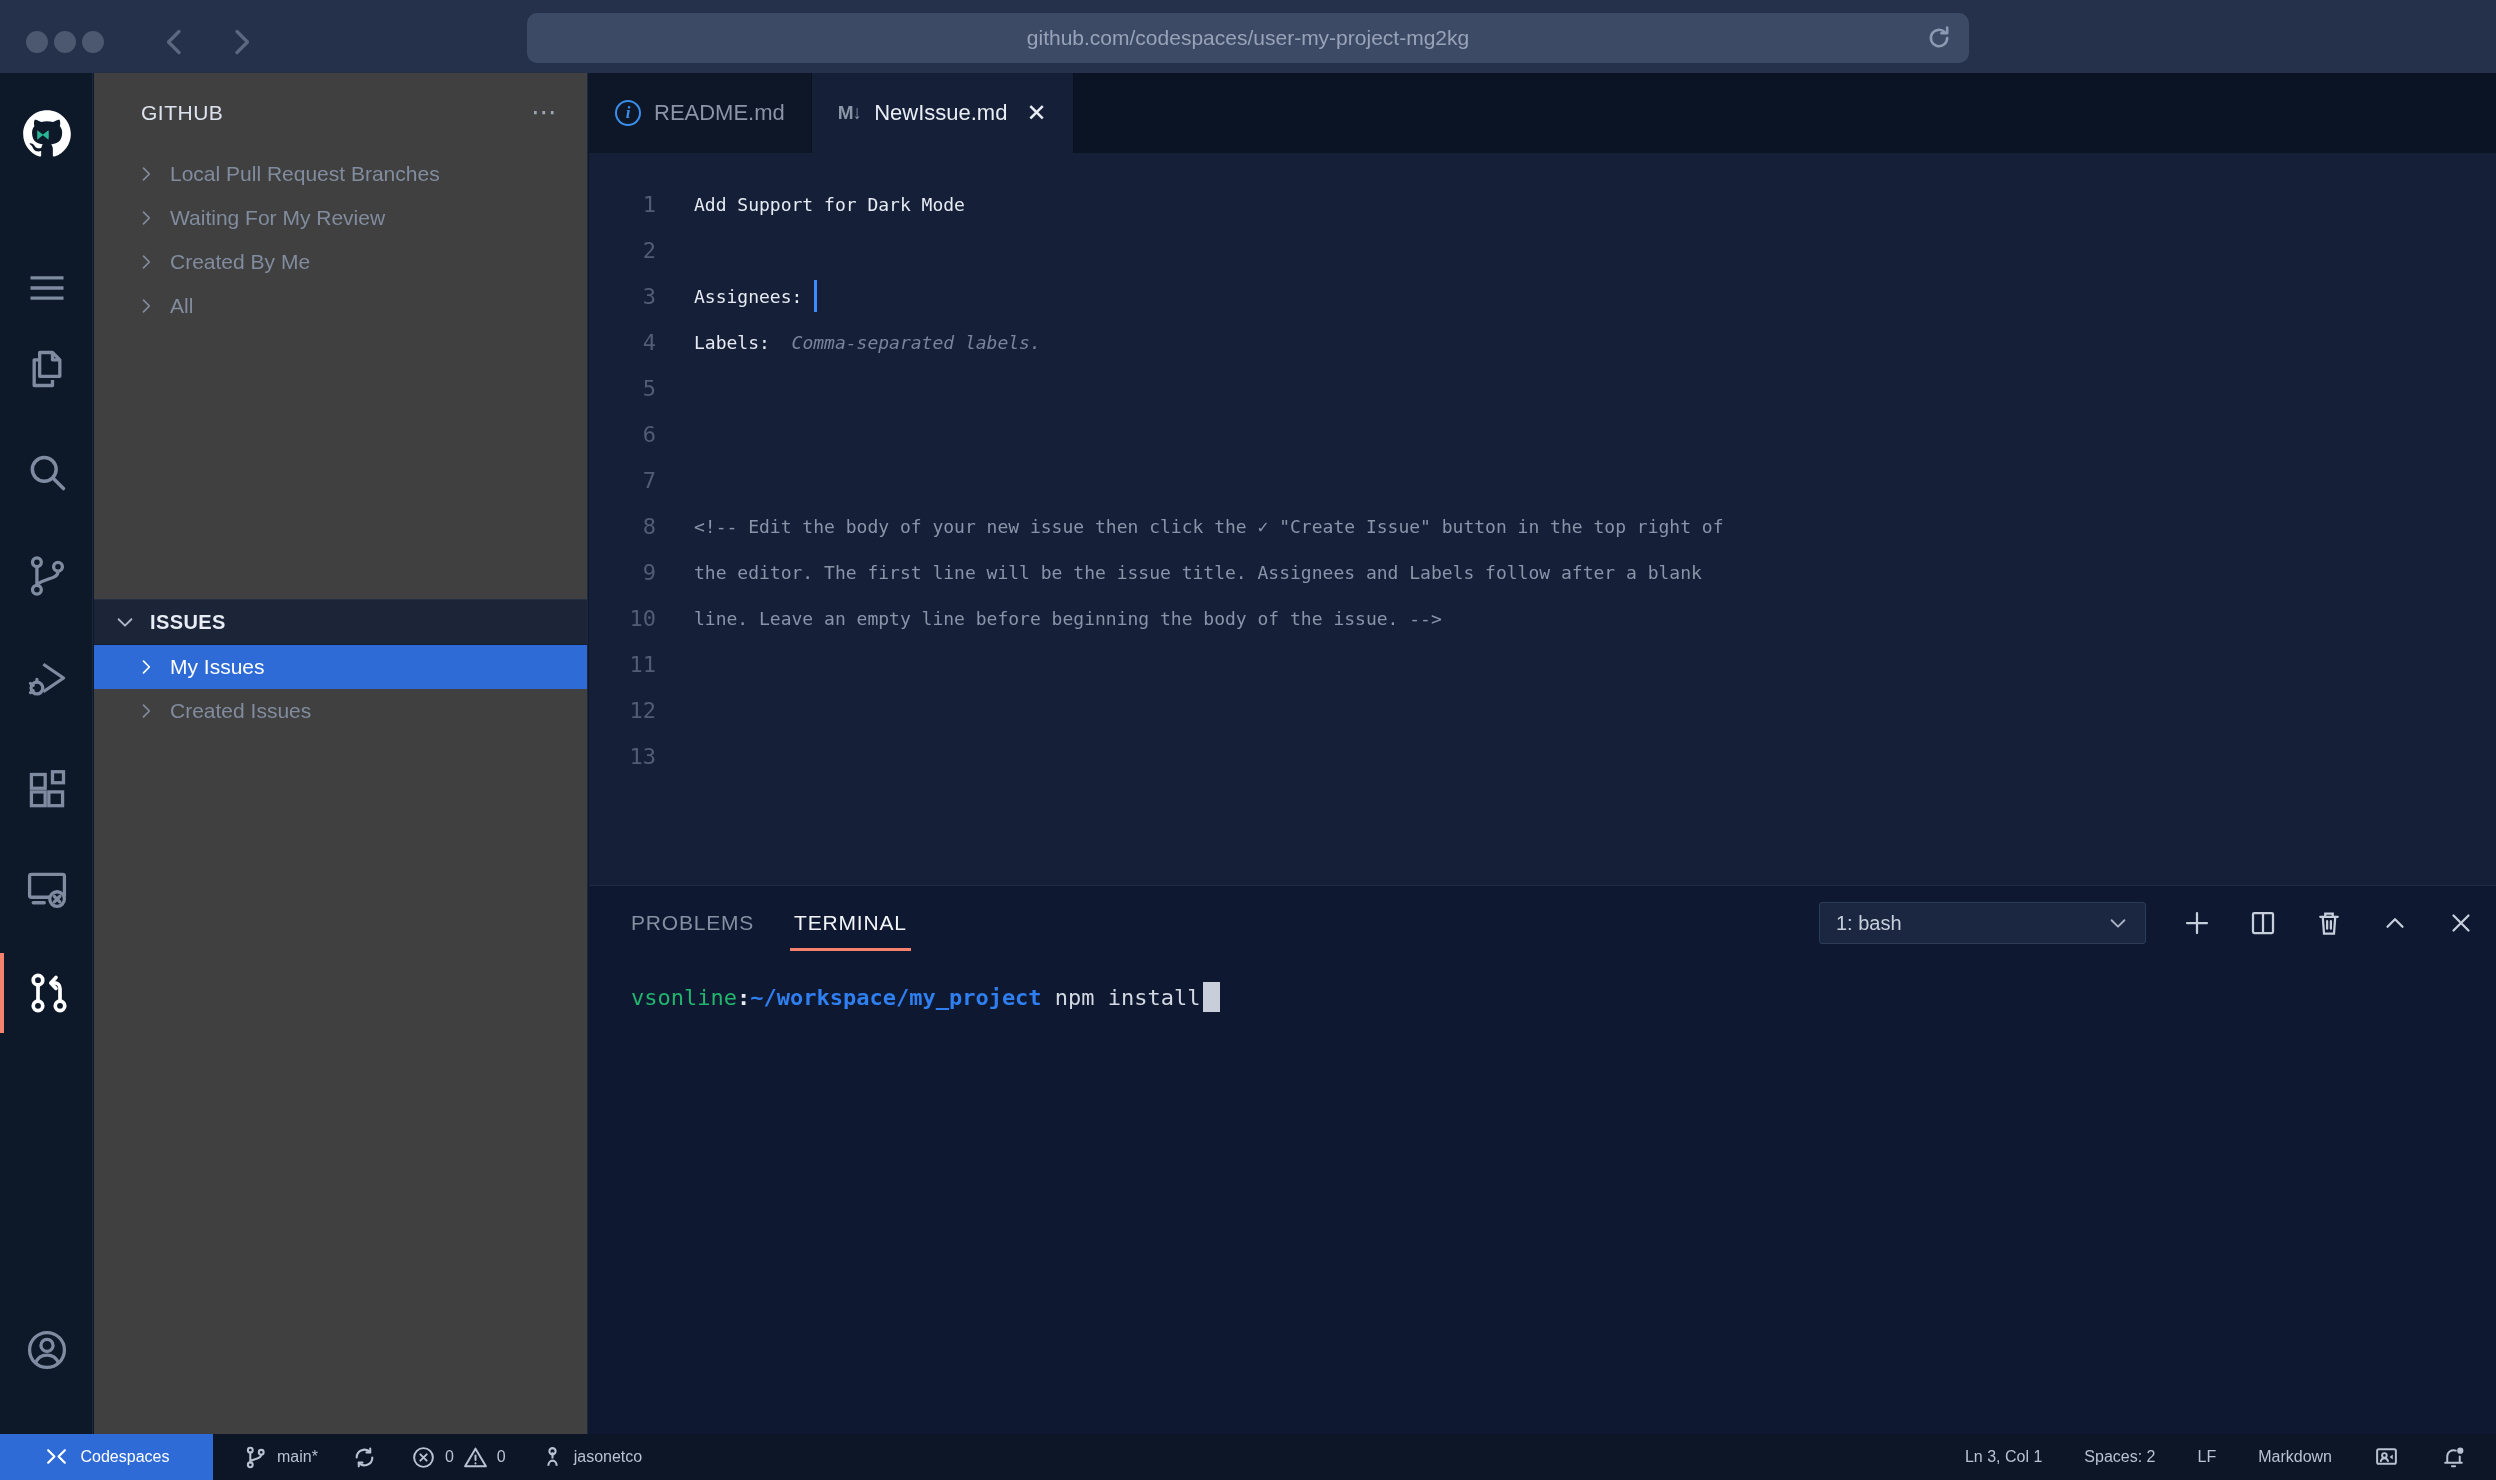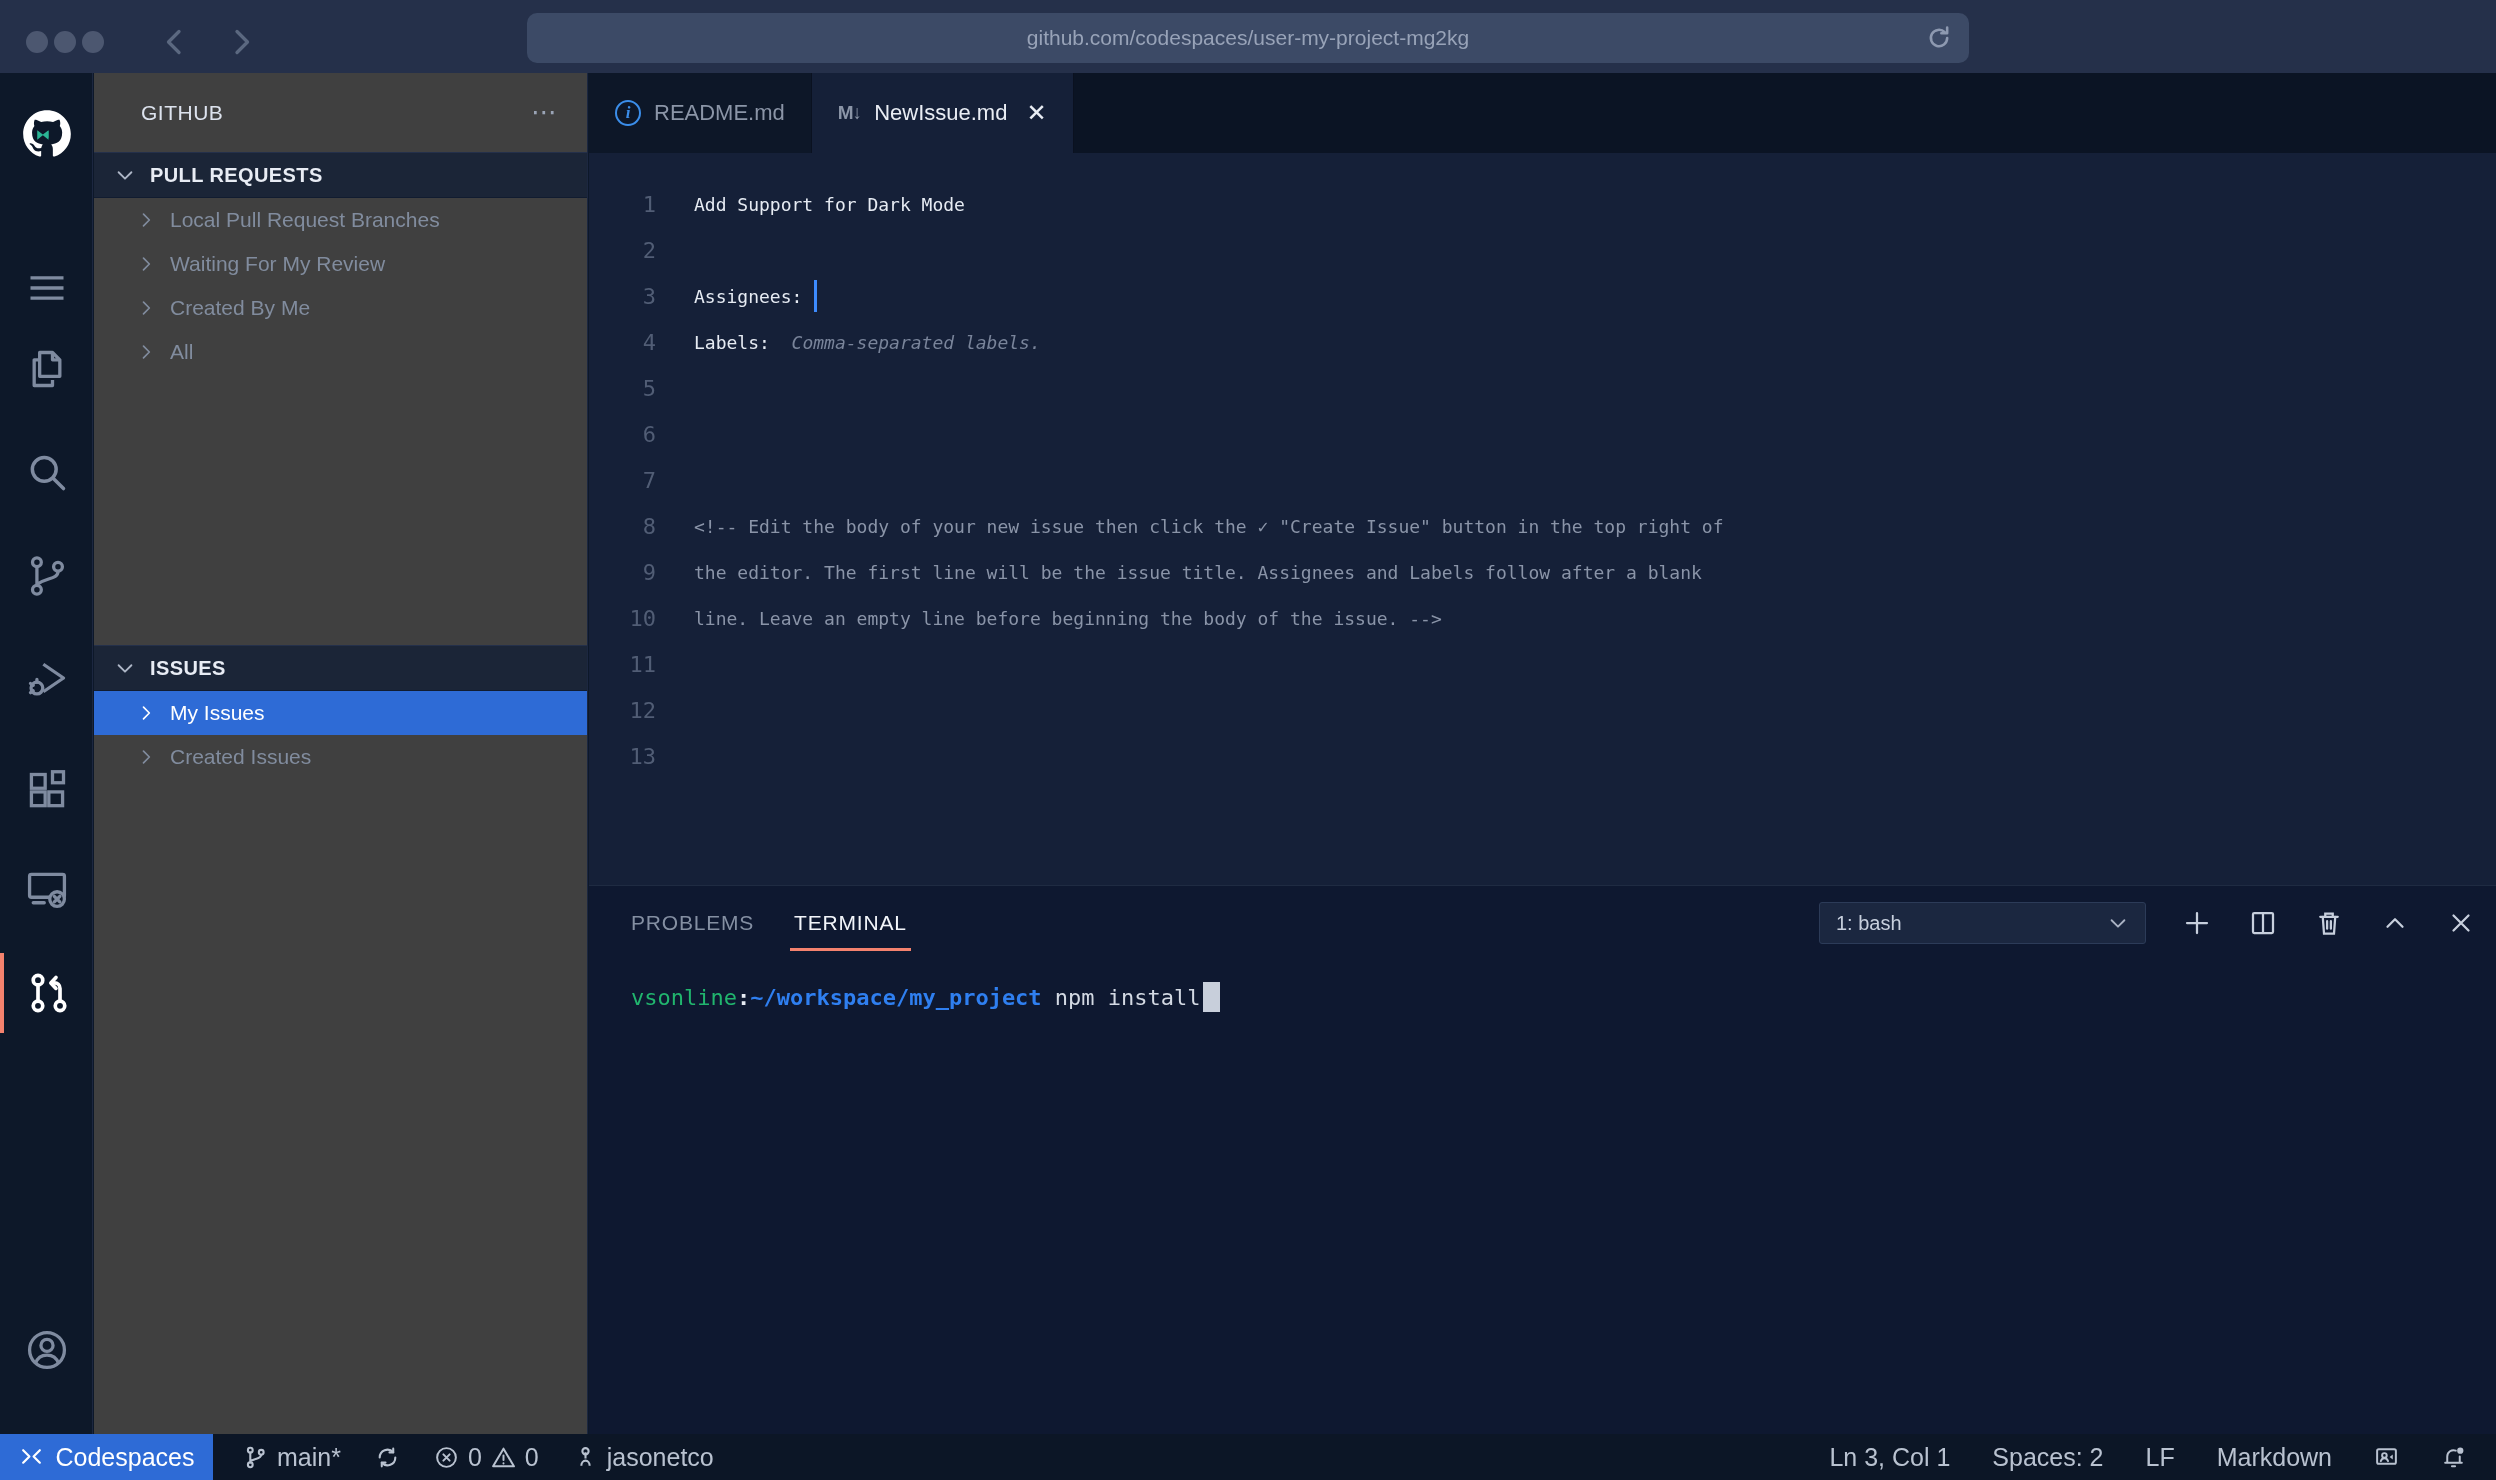--- a/index.html
+++ b/index.html
@@ -80,21 +80,21 @@
   .t-cmd { color:#d3d9e3; }
   .term-cursor { display:inline-block; width:17px; height:30px; background:#c8cfdb; margin-left:2px; }
   #panel-controls { position:absolute; right:20px; top:16px; display:flex; align-items:center; gap:36px; }
   #shell-select { width:327px; height:42px; background:#1b2740; border:1px solid #2c3b58; border-radius:3px;
     display:flex; align-items:center; padding:0 16px; color:#c7cfdd; font-size:20px; }
   #shell-select svg { margin-left:auto; width:22px; height:22px; color:#aab3c4; }
   .panel-icon { width:30px; height:30px; color:#c7cfdd; }
 
   
   #statusbar { position:absolute; left:0; bottom:0; width:2496px; height:46px; background:#0c1626;
-    display:flex; align-items:center; color:#b9c2d0; font-size:25px; }
+    display:flex; align-items:center; color:#b9c2d0; font-size:16px; }
   #sb-codespaces { height:46px; width:213px; background:#2e6bd6; color:#ffffff; display:flex;
     align-items:center; justify-content:center; gap:12px; flex:none; }
   .sb-item { display:flex; align-items:center; gap:9px; }
   .sb-icon { width:25px; height:25px; }
   #sb-left { display:flex; align-items:center; gap:34px; margin-left:30px; }
   #sb-right { margin-left:auto; display:flex; align-items:center; gap:42px; padding-right:30px; }
 </style>
 </head>
 <body>
 
@@ -197,26 +197,20 @@
     </svg>
   </div>
 </div>
 
 <div id="sidebar">
   <div id="sidebar-header">
     <span id="sidebar-title">GITHUB</span>
     <span id="sidebar-menu">⋯</span>
   </div>
 
-  <div class="section-header">
-    <svg viewBox="0 0 24 24" fill="none" stroke="currentColor" stroke-width="2" stroke-linecap="round" stroke-linejoin="round">
-        <path d="M5 9l7 7 7-7"></path>
-      </svg>
-    <span>PULL REQUESTS</span>
-  </div>
   <div class="tree-item">
     <svg viewBox="0 0 24 24" fill="none" stroke="currentColor" stroke-width="2" stroke-linecap="round" stroke-linejoin="round">
         <path d="M9 5l7 7-7 7"></path>
       </svg>
     <span>Local Pull Request Branches</span>
   </div>
   <div class="tree-item">
     <svg viewBox="0 0 24 24" fill="none" stroke="currentColor" stroke-width="2" stroke-linecap="round" stroke-linejoin="round">
         <path d="M9 5l7 7-7 7"></path>
       </svg>

